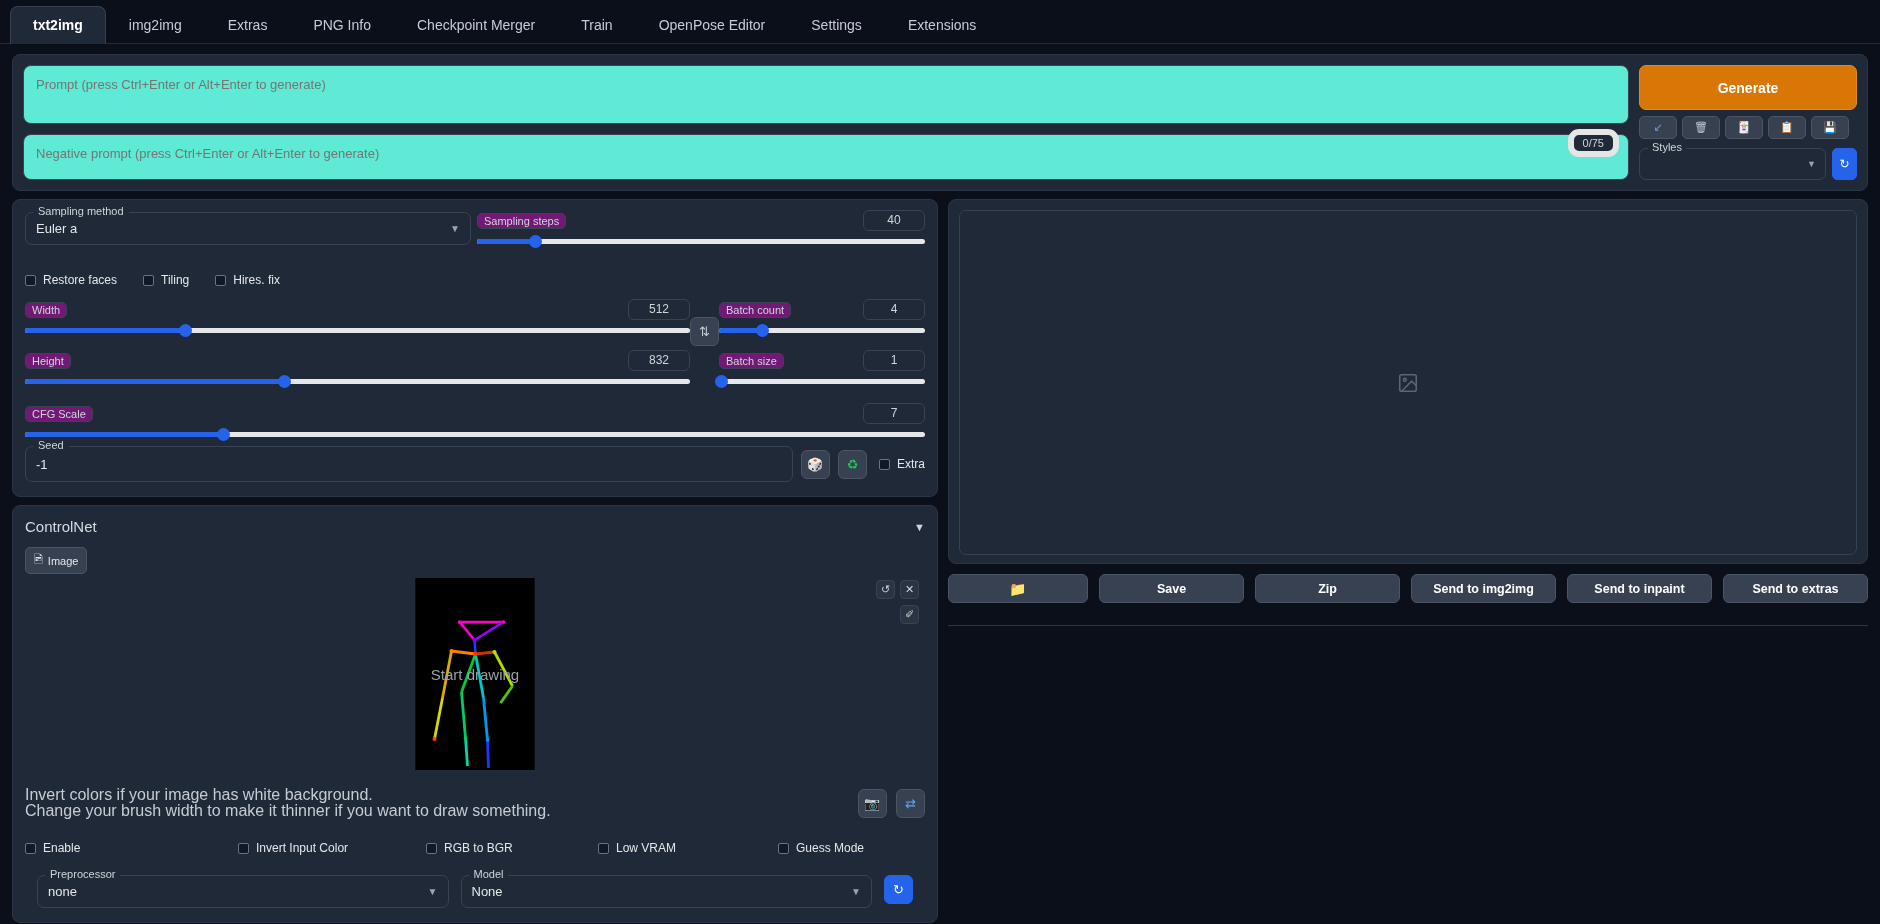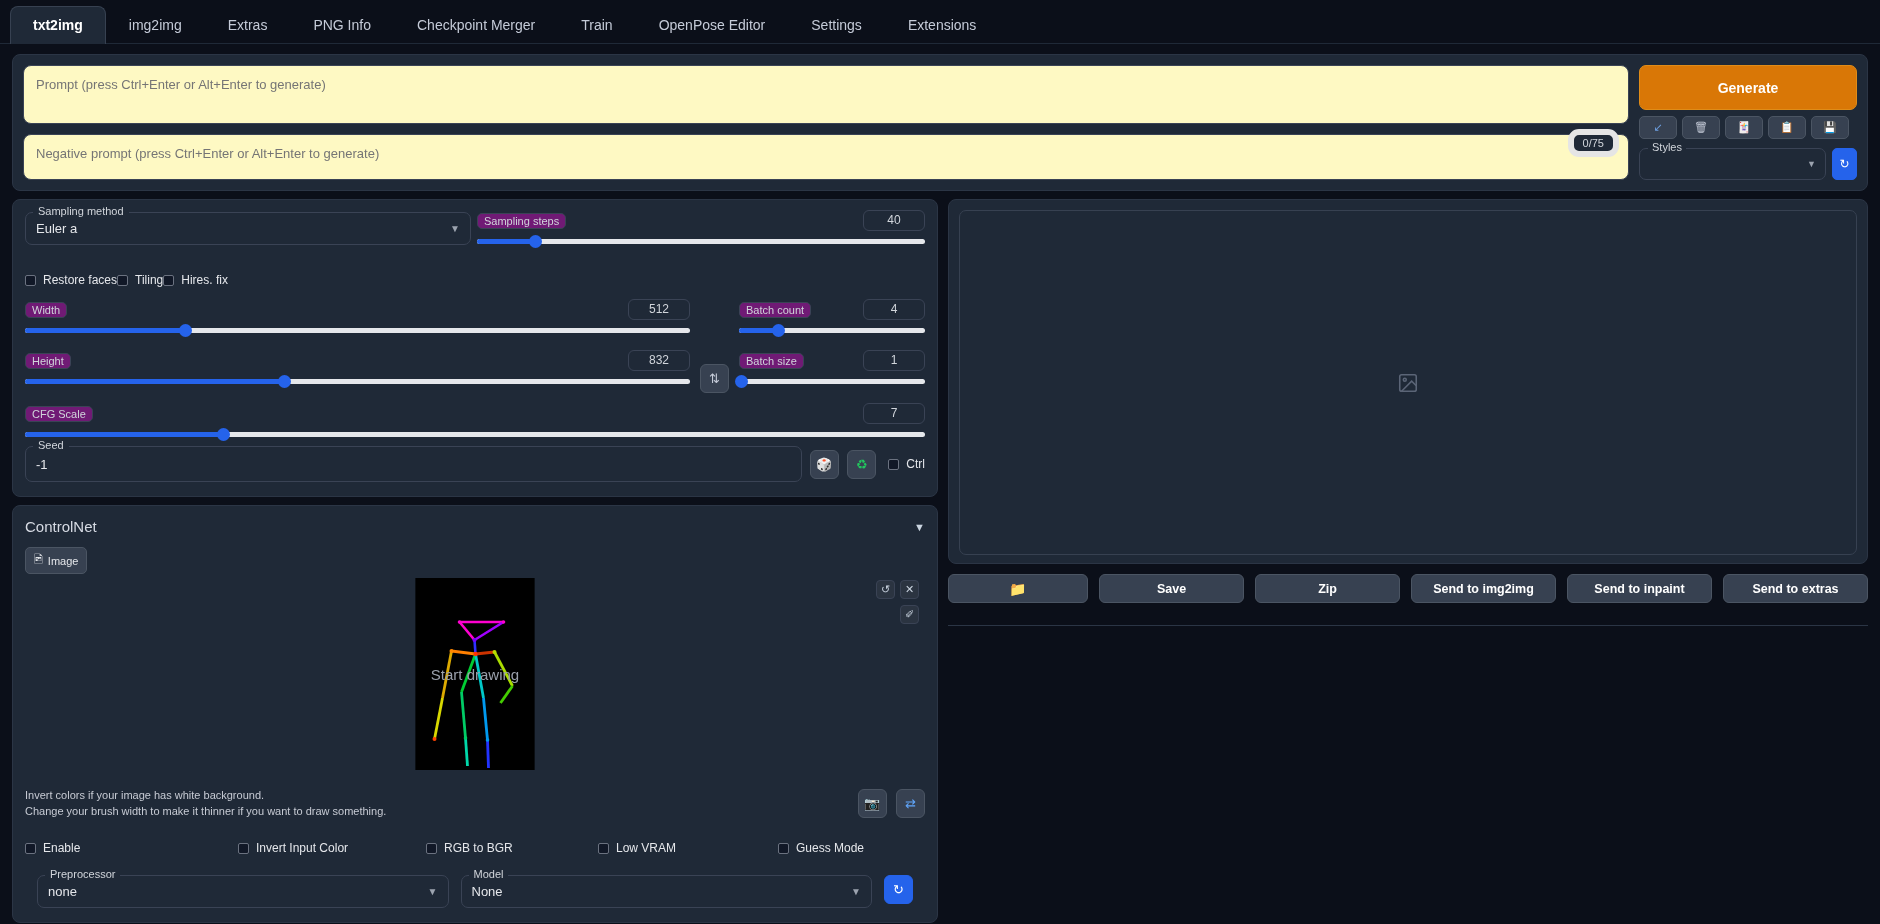--- a/index.html
+++ b/index.html
@@ -44,21 +44,21 @@
     background:#1f2937;
     border:1px solid #2b3545;
     border-radius:8px;
     padding:10px;
     display:flex;
     gap:10px;
     height:137px;
   }
   .prompt-col { flex:1; position:relative; display:flex; flex-direction:column; gap:10px;}
   .ta {
-    background:#fef9c3;
+    background:#5eead4;
     border:1px solid #3a4355;
     border-radius:8px;
     color:#6b7487;
     font-size:13px;
     font-family:"Liberation Sans", sans-serif;
     padding:11px 12px;
     resize:none;
     outline:none;
   }
   .ta.pos { height:62px; }
@@ -211,21 +211,21 @@
     font-size:15px; color:#9aa0ab; white-space:nowrap;
     pointer-events:none;
   }
   .cn-tools { position:absolute; right:6px; top:2px; }
   .tinybtn {
     width:19px;height:19px;background:#2b3441;border:1px solid #3a4355;
     border-radius:4px;display:inline-flex;align-items:center;justify-content:center;
     font-size:11px;color:#cbd5e1;cursor:pointer;
   }
 
-  .hint { font-size:11px; color:#c7cbd4; line-height:16px; }
+  .hint { font-size:16px; color:#c7cbd4; line-height:16px; }
 
   
   .out-panel {
     background:#1f2937;border:1px solid #2b3545;border-radius:8px;
     padding:10px; height:365px;
   }
   .gallery {
     height:345px; border:1px solid #374151; border-radius:7px;
     background:#1f2937; display:flex; align-items:center; justify-content:center;
   }
@@ -311,36 +311,36 @@
             <span class="numbox">40</span>
           </div>
           <div class="slider">
             <div class="track"></div>
             <div class="fill" style="width:13%"></div>
             <div class="thumb" style="left:13%"></div>
           </div>
         </div>
       </div>
 
-      <div class="row" style="margin-top:20px;">
+      <div class="row" style="gap:26px; margin-top:20px;">
         <div class="cbrow">
           <div class="cb"></div>
           <span class="cblabel">Restore faces</span>
         </div>
         <div class="cbrow">
           <div class="cb"></div>
           <span class="cblabel">Tiling</span>
         </div>
         <div class="cbrow">
           <div class="cb"></div>
           <span class="cblabel">Hires. fix</span>
         </div>
       </div>
 
-      <div class="row" style="gap:10px; margin-top:14px; align-items:flex-end;">
+      <div class="row" style="margin-top:14px; align-items:flex-start;">
 
         <div style="width:665px;">
           <div>
             <div class="ls-head">
               <span class="ls-label">Width</span>
               <span class="numbox">512</span>
             </div>
             <div class="slider">
               <div class="track"></div>
               <div class="fill" style="width:24%"></div>
@@ -412,21 +412,21 @@
           </div>
         </div>
         <div class="sqbtn">
           <span>🎲</span>
         </div>
         <div class="sqbtn">
           <span style="color:#22c55e">♻</span>
         </div>
         <div class="cbrow" style="margin-left:4px;">
           <div class="cb"></div>
-          <span class="cblabel">Ctrl</span>
+          <span class="cblabel">Extra</span>
         </div>
       </div>
     </div>
 
     <div class="panel" style="margin-top:8px; padding-bottom:14px;">
       <div class="cn-head">
         <span class="cn-title">ControlNet</span>
         <span class="cn-arrow">▼</span>
       </div>
 

